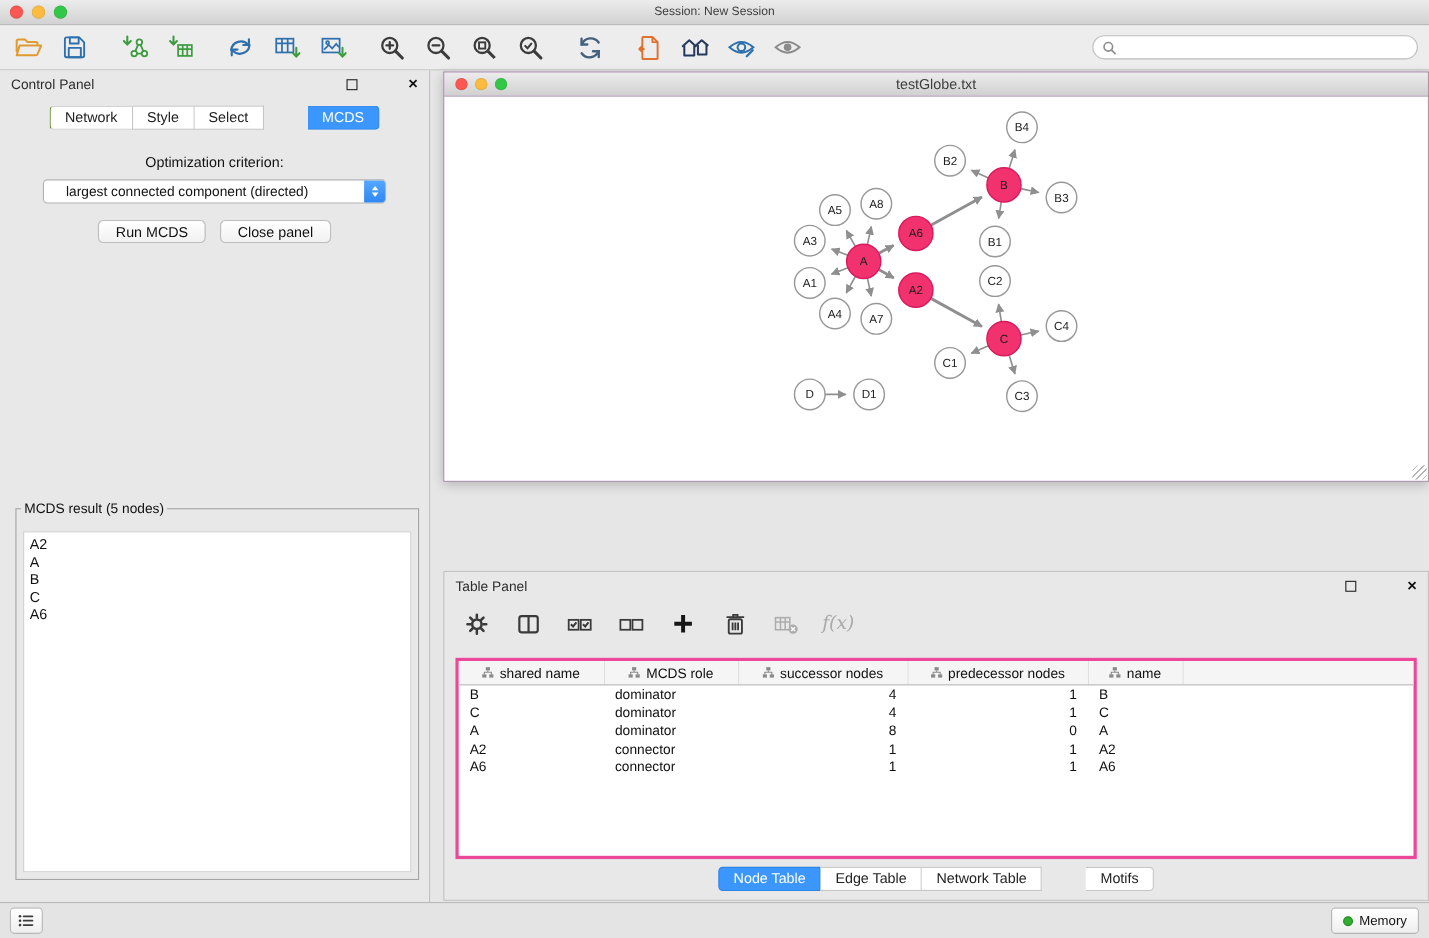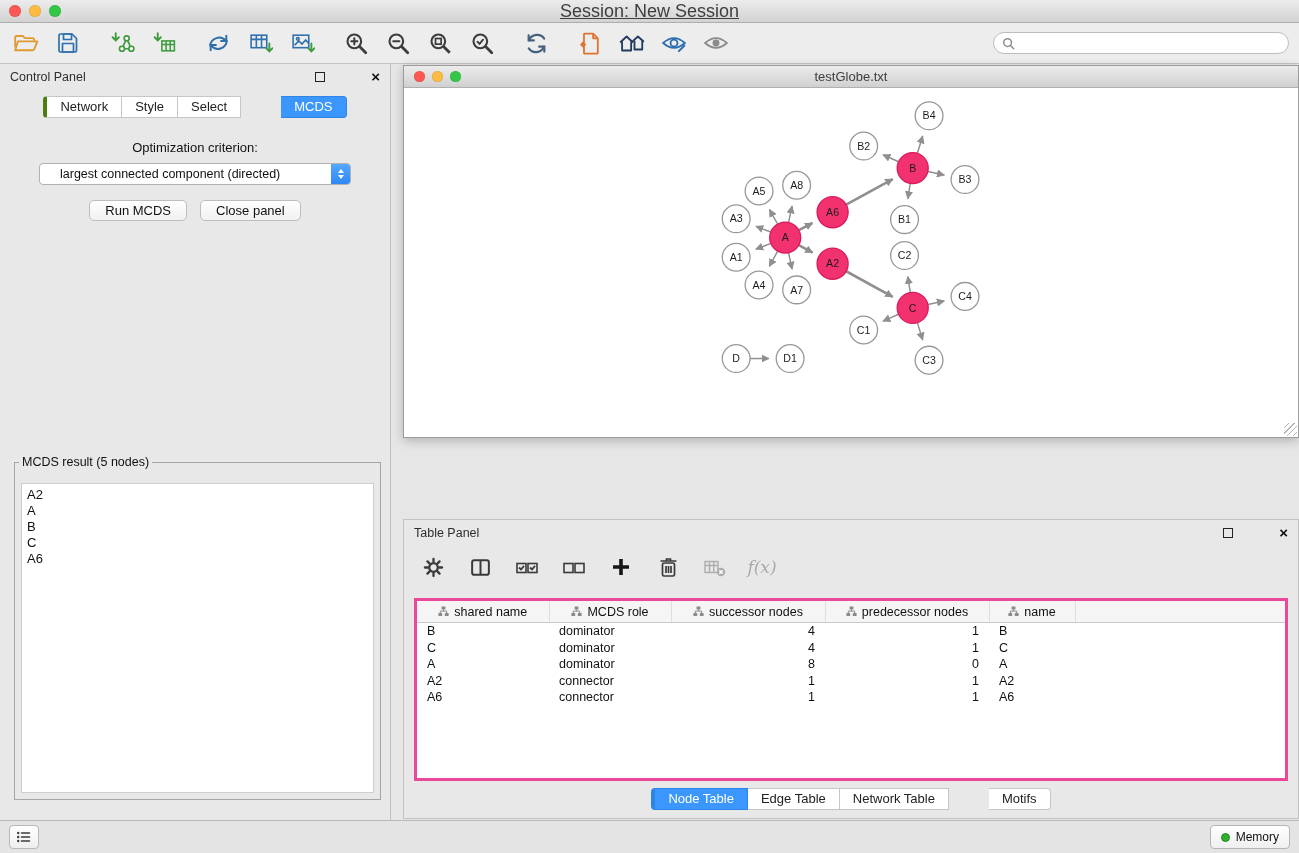--- a/index.html
+++ b/index.html
@@ -6,39 +6,39 @@
   body{width:1299px;height:853px;overflow:hidden;font-family:"Liberation Sans",sans-serif;-webkit-font-smoothing:antialiased;}
   .screen{position:relative;width:1299px;height:853px;background:#e6e6e6;}
 
   
   .titlebar{position:absolute;top:0;left:0;right:0;height:22px;background:linear-gradient(#ececec,#d2d2d2);border-bottom:1px solid #aeaeae;}
   .traffic{position:absolute;left:9px;top:5px;display:flex;gap:8px;}
   .light{width:12px;height:12px;border-radius:50%;box-shadow:inset 0 0 1px rgba(0,0,0,.35);}
   .light.red{background:#fc5753;}
   .light.yellow{background:#fdbc40;}
   .light.green{background:#33c748;}
-  .title-text{text-align:center;line-height:22px;font-size:18px;color:#3e3e3e;text-decoration:underline;}
+  .title-text{text-align:center;line-height:22px;font-size:11px;color:#3e3e3e;}
 
   
   .toolbar{position:absolute;top:23px;left:0;right:0;height:41px;background:#ededed;border-bottom:1px solid #c4c4c4;display:flex;align-items:center;padding:0 10px;box-sizing:border-box;}
   .tb-group{display:flex;align-items:center;gap:10px;margin-right:22px;}
   .tb-btn{width:32px;height:30px;display:flex;align-items:center;justify-content:center;border-radius:4px;}
   .tb-btn svg{display:block;}
   .search{margin-left:auto;width:296px;height:22px;background:#fff;border:1px solid #bdbdbd;border-radius:12px;display:flex;align-items:center;padding:0 8px;gap:5px;box-sizing:border-box;}
   .search input{border:none;outline:none;flex:1;font-size:12px;font-family:"Liberation Sans",sans-serif;background:transparent;}
 
   
   .control-panel{position:absolute;left:0;top:64px;width:391px;height:756px;background:#e8e8e8;border-right:1px solid #c2c2c2;box-sizing:border-box;}
   .panel-head{height:26px;display:flex;align-items:center;padding:0 10px;font-size:12.5px;color:#2e2e2e;gap:34px;}
   .panel-head .spacer{flex:1;}
   .mini-float{width:8px;height:8px;border:1.5px solid #222;display:inline-block;margin-right:12px;}
   .mini-close{font-weight:bold;font-size:15px;color:#111;line-height:10px;}
   .segwrap{display:flex;justify-content:center;margin-top:6px;}
   .seg{background:#fff;border:1px solid #c6c6c6;border-left:none;padding:0 13px;font-size:13px;color:#222;height:20px;line-height:20px;}
-  .seg:first-child{border-left:4px solid #4d7c0f;border-radius:4px 0 0 4px;}
+  .seg:first-child{border-left:1px solid #4d7c0f;border-radius:4px 0 0 4px;}
   .seg:last-child{border-radius:0 4px 4px 0;margin-left:40px;}
   .seg.sel{background:#3b97fd;border-color:#2f85e6;color:#fff;}
   .opt-label{margin-top:22px;text-align:center;font-size:13px;color:#111;}
   .dropdown{width:312px;height:22px;margin:8px auto 0;background:#fff;border:1px solid #b2b2b2;border-radius:4px;display:flex;align-items:center;box-sizing:border-box;}
   .dd-text{flex:1;font-size:12.5px;color:#111;padding-left:20px;white-space:nowrap;overflow:hidden;}
   .dd-step{width:19px;height:20px;background:linear-gradient(#55a7ff,#2f88f4);border-radius:0 3px 3px 0;display:flex;flex-direction:column;align-items:center;justify-content:center;}
   .tri-up{width:0;height:0;border-left:3.5px solid transparent;border-right:3.5px solid transparent;border-bottom:4px solid #fff;margin-bottom:2px;}
   .tri-down{width:0;height:0;border-left:3.5px solid transparent;border-right:3.5px solid transparent;border-top:4px solid #fff;}
   .btn-row{display:flex;justify-content:center;gap:13px;margin-top:15px;}
   .btn{background:linear-gradient(#ffffff,#f1f1f1);border:1px solid #bdbdbd;border-radius:5px;padding:2px 15px;font-size:13px;color:#111;}

